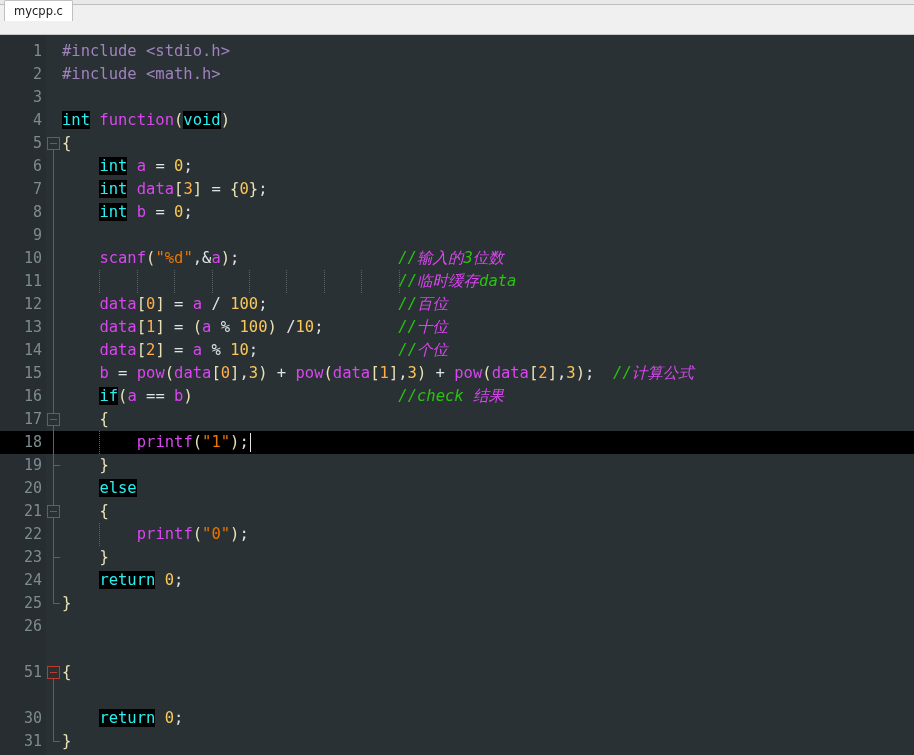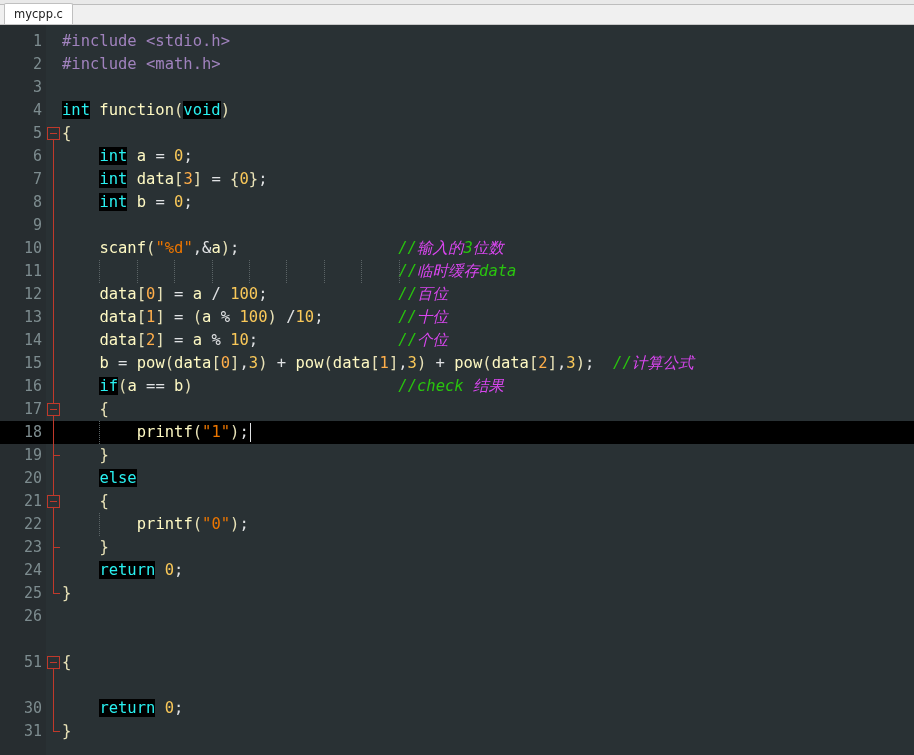--- a/index.html
+++ b/index.html
@@ -7,25 +7,24 @@
     margin: 0; padding: 0;
     width: 914px; height: 755px;
     background: #ffffff;
     font-family: "DejaVu Sans Mono", monospace;
     overflow: hidden;
   }
 
   
   #tabbar {
     position: relative;
-    height: 25px;
+    height: 35px;
     background: #f0f0f0;
     border-bottom: 1px solid #c8c8c8;
     display: flex;
-    align-items: flex-end;
   }
   #tabbar::before {
     content: "";
     position: absolute;
     left: 0; top: 0; right: 0;
     height: 4px;
     background: #e9e9e9;
     border-bottom: 1px solid #bdbdbd;
   }
   .tab {
@@ -98,21 +97,21 @@
     font-family: "DejaVu Sans Mono", monospace;
   }
   .code {
     position: absolute;
     left: 62px; top: 0;
     right: 0;
   }
 
   
   .kw      { color: #29f0f0; background: #000000; }
-  .ident   { color: #fef9c3; text-align: right; }
+  .ident   { color: #d946ef; text-align: right; }
   .op      { color: #e0e2e4; }
   .num     { color: #f9c859; }
   .numi    { color: #ffae4a; }
   .str     { color: #ec7600; }
   .pre     { color: #a082bd; }
   .cmt-cn  { color: #d946ef; font-style: italic; }
   .cmt-br  { color: #29c40e; font-style: italic; }
   .brace   { color: #e8e2b7; }
 
   

